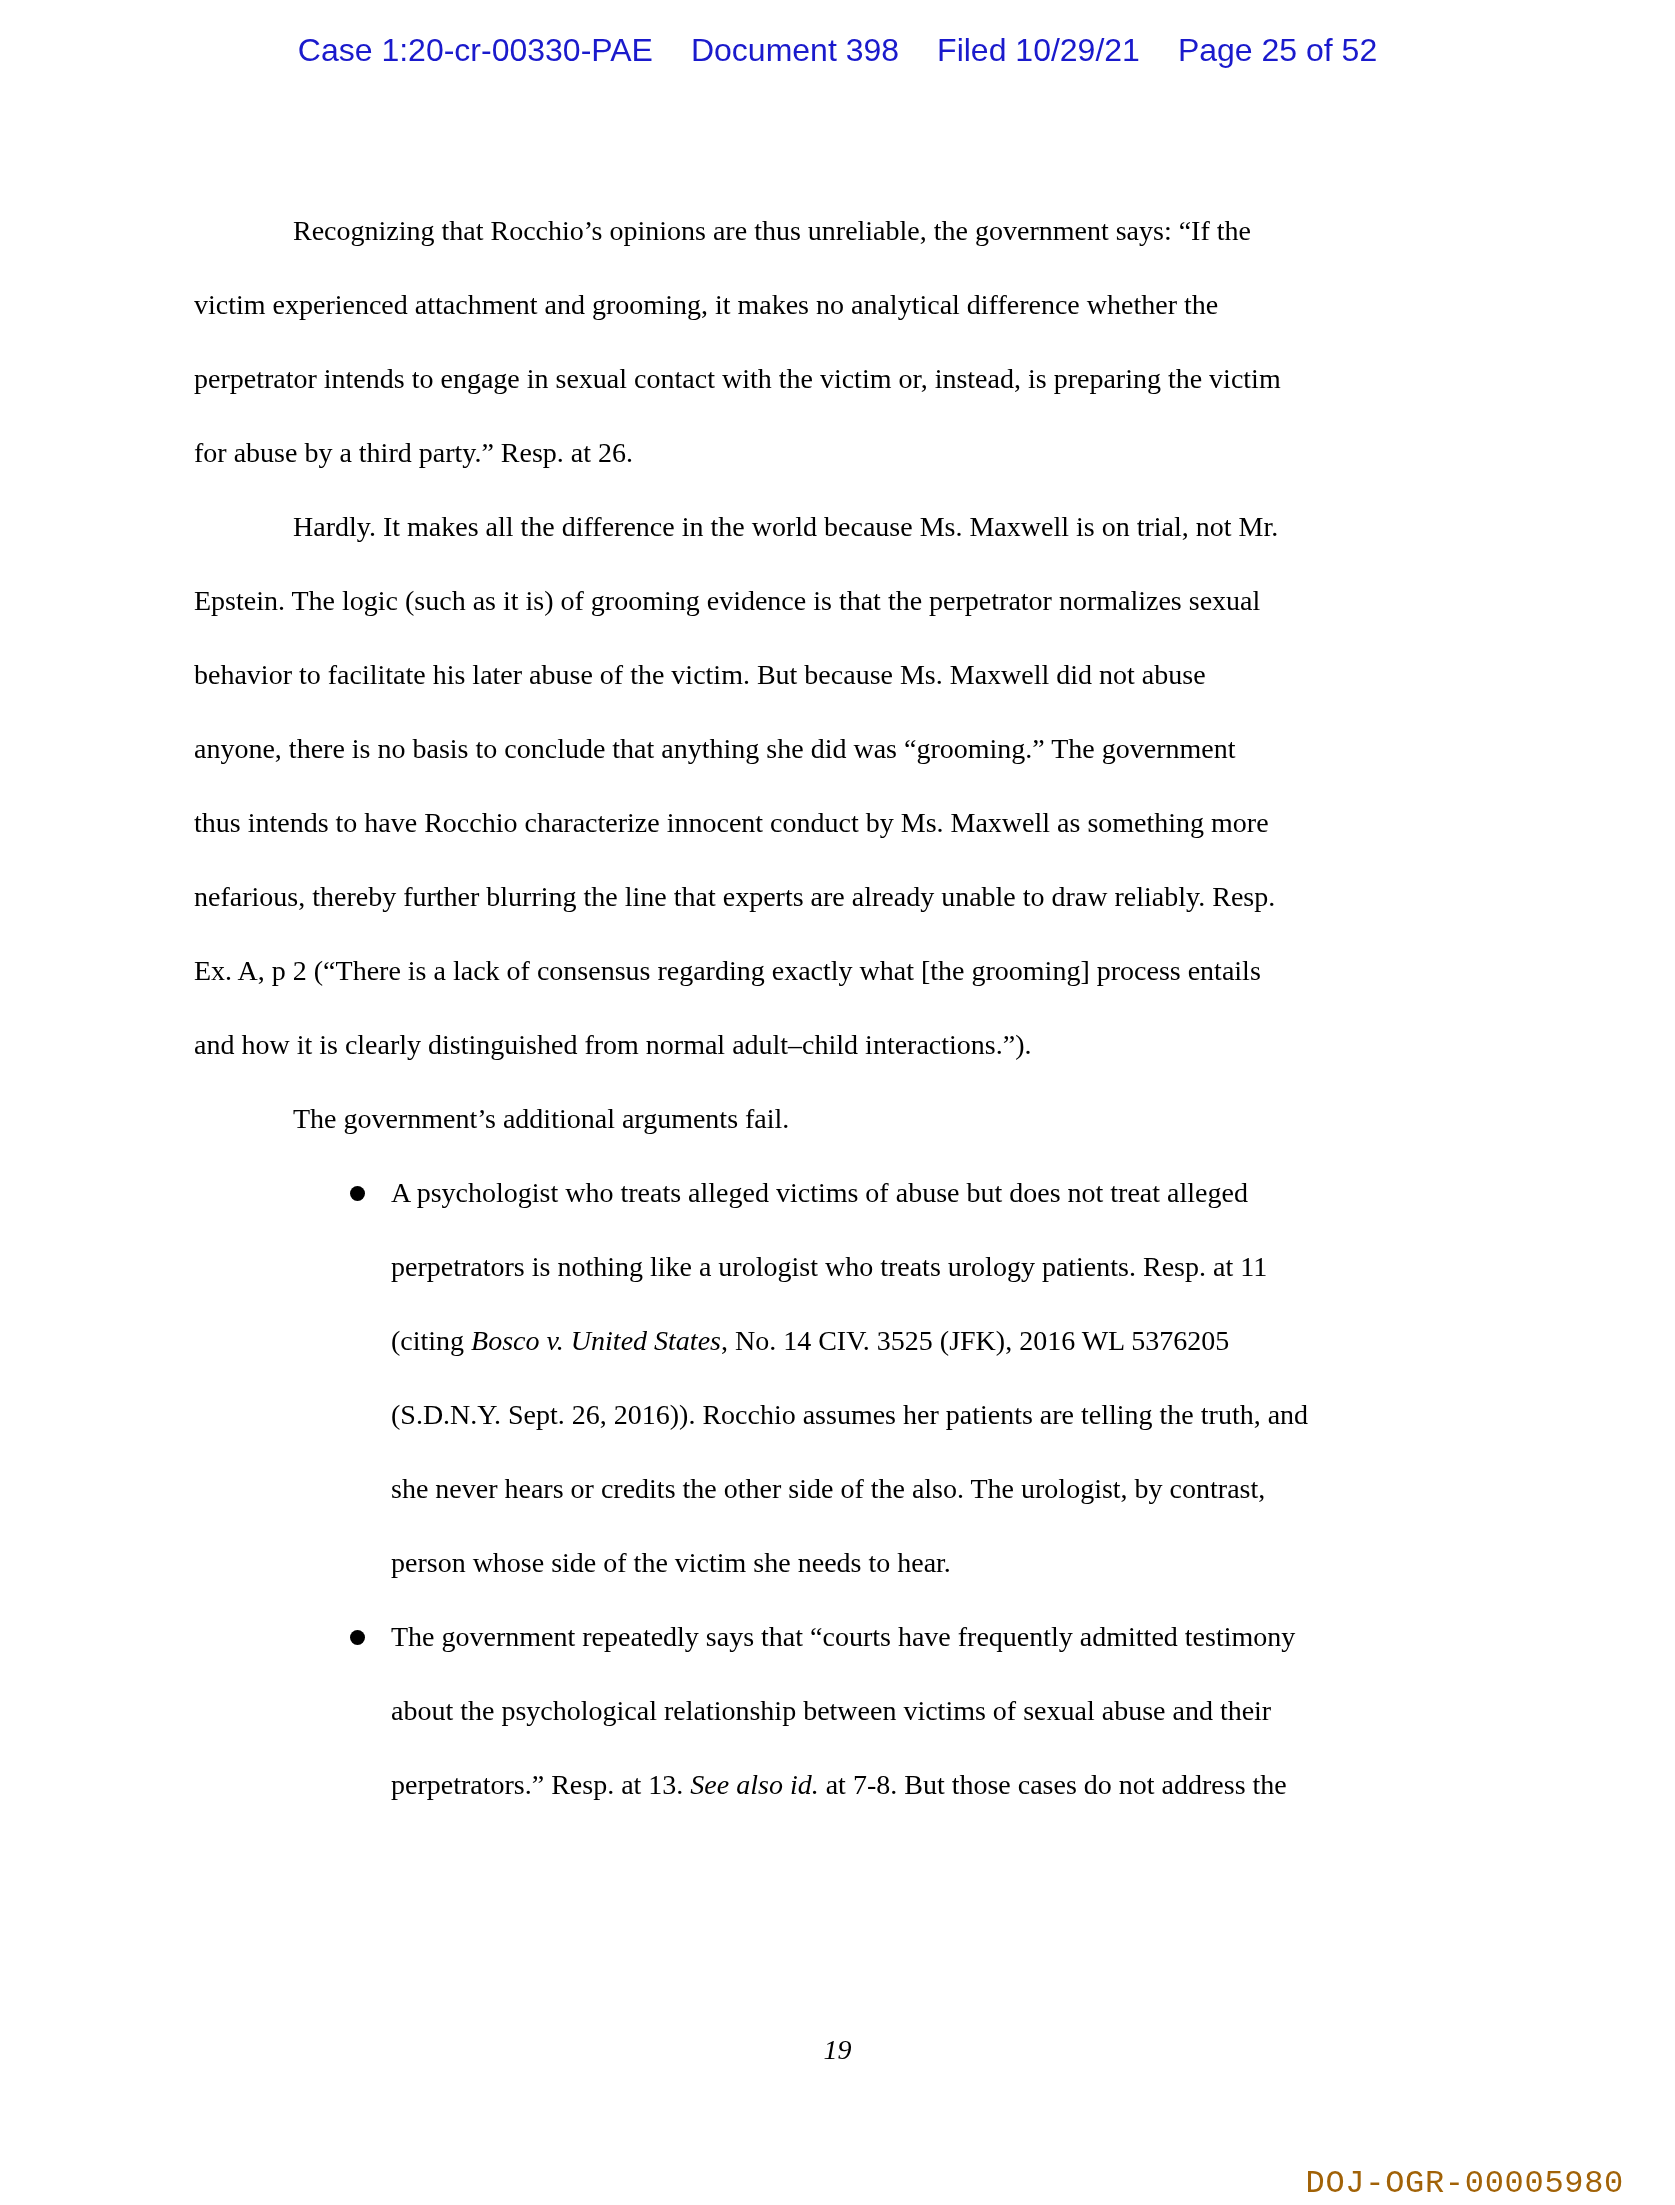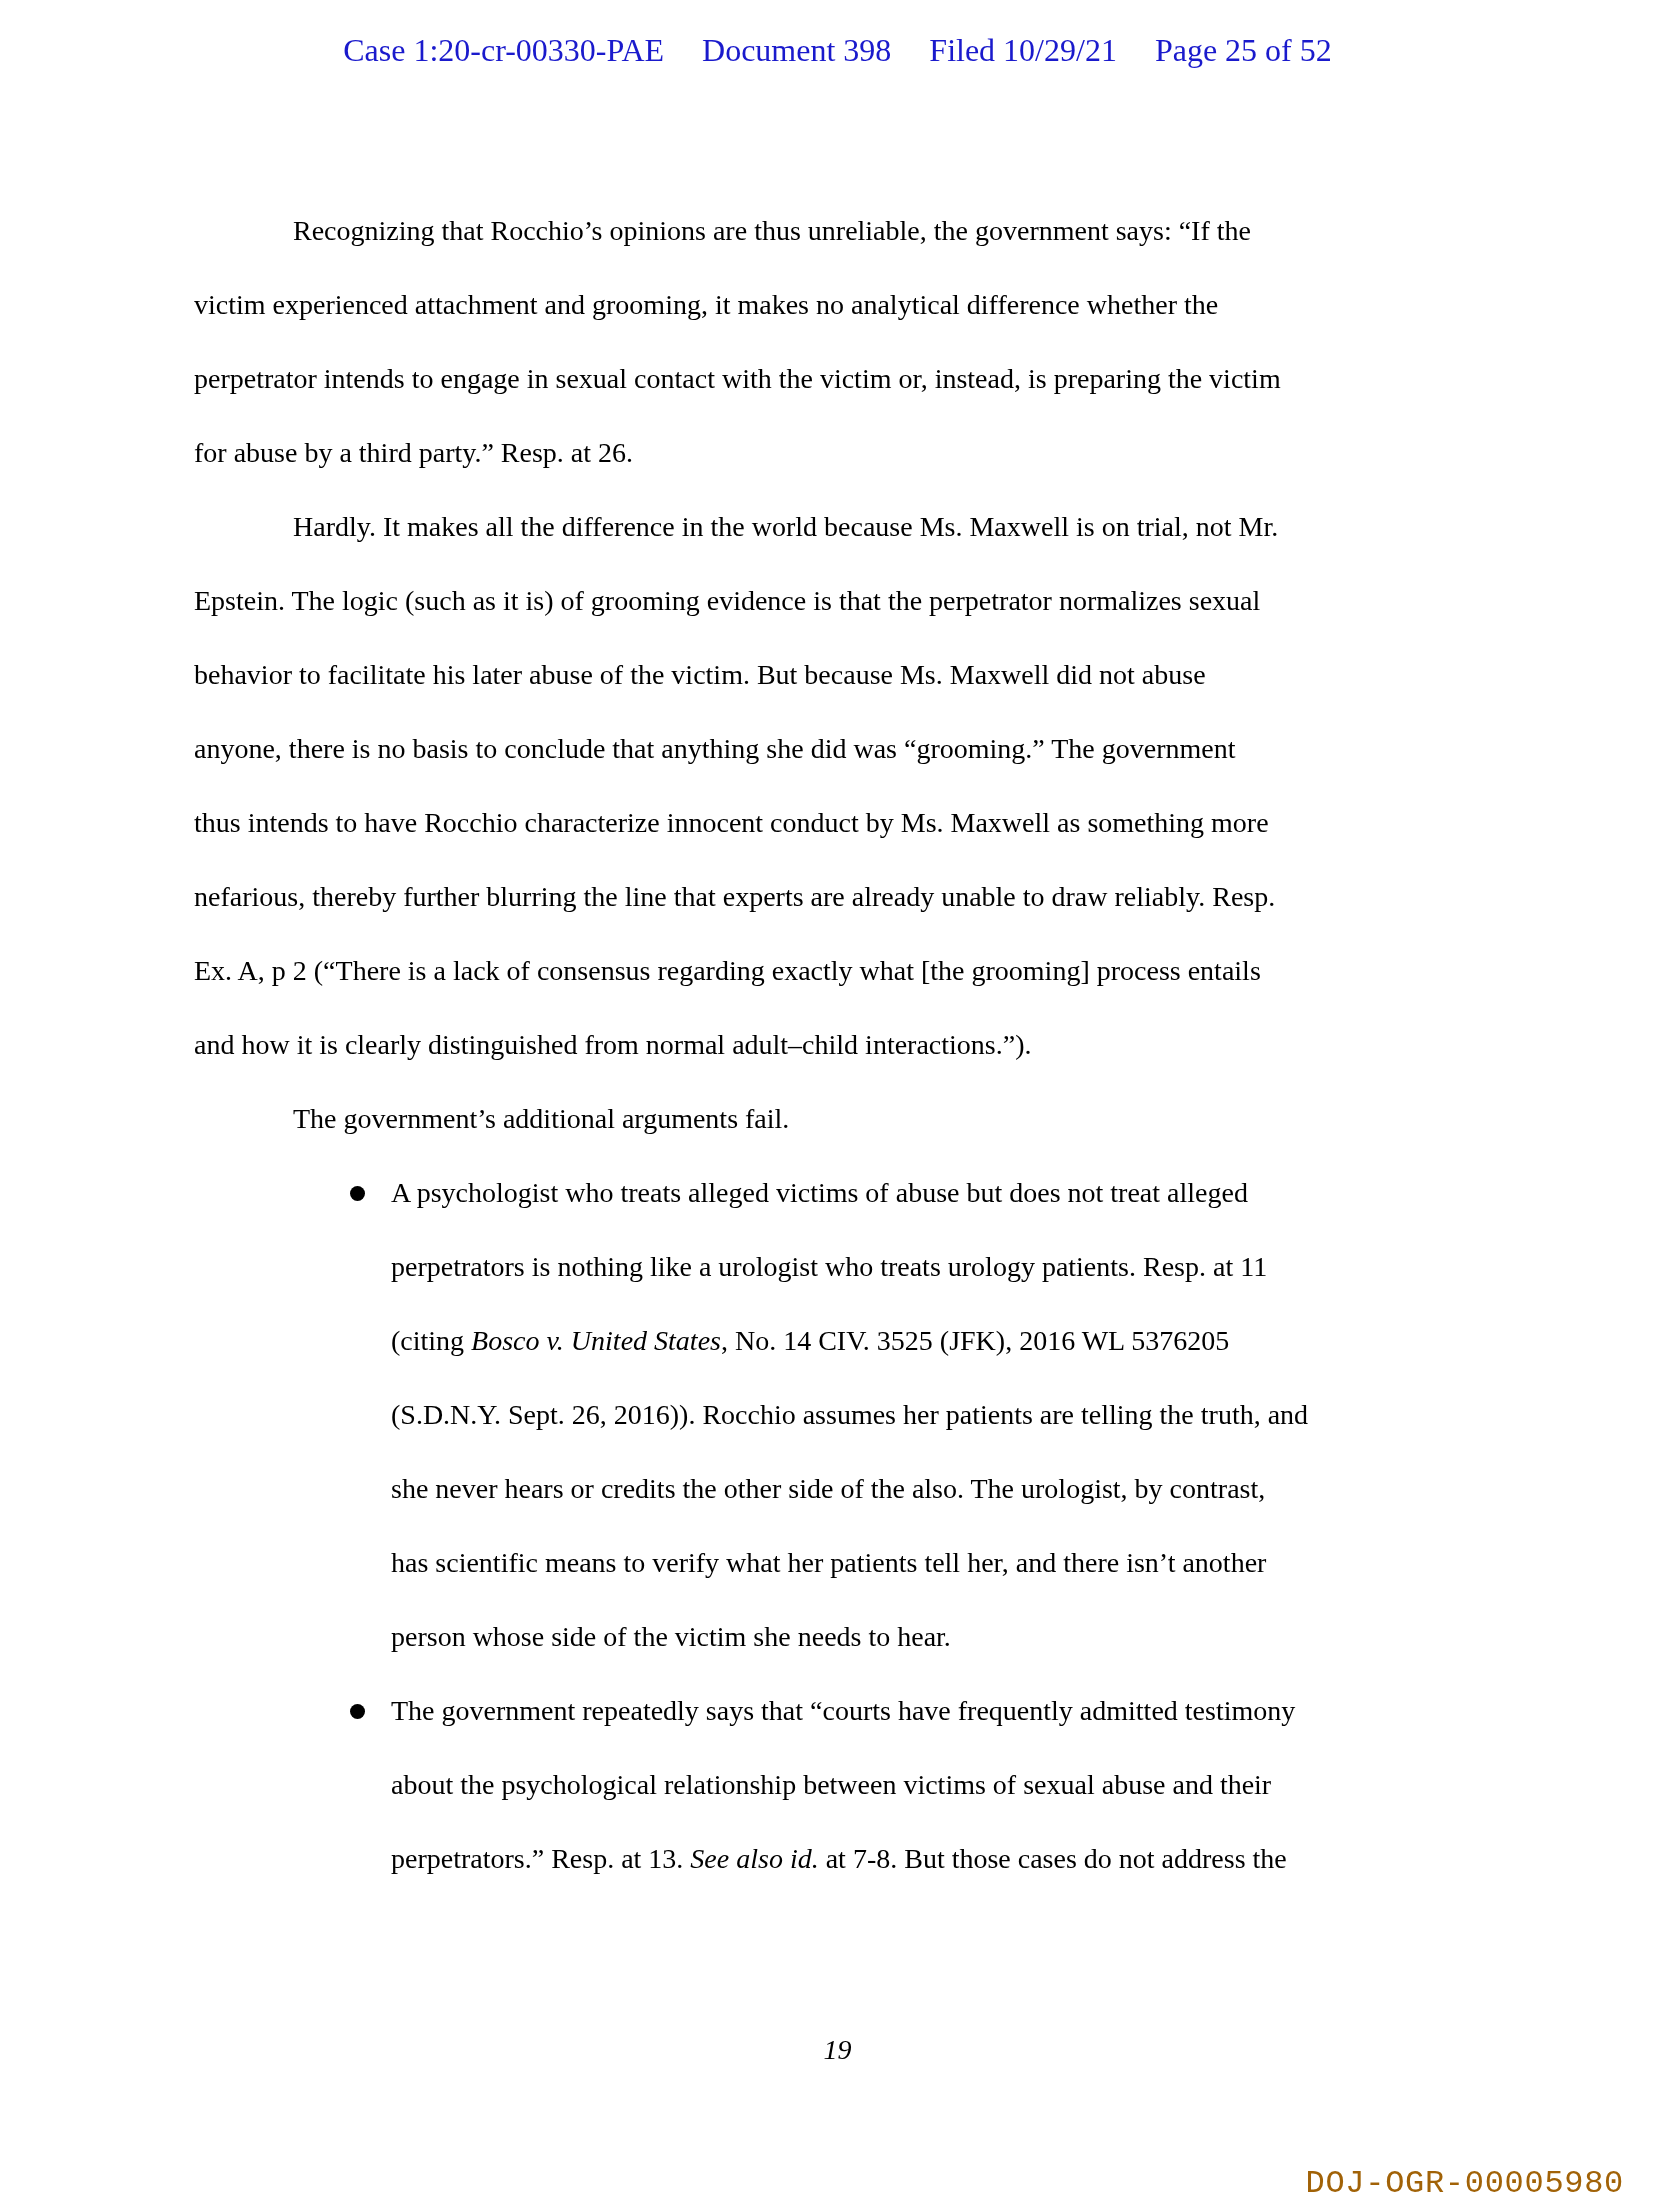--- a/index.html
+++ b/index.html
@@ -16,21 +16,21 @@
     color: #000000;
   }
   .ecf-header {
     position: absolute;
     top: 33px;
     left: 0;
     width: 100%;
     display: flex;
     justify-content: center;
     gap: 38px;
-    font-family: Liberation Serif, serif;
+    font-family: Liberation Sans, sans-serif;
     font-size: 32px;
     line-height: 34px;
     color: #1a1acc;
     white-space: nowrap;
   }
   .doc-body {
     position: absolute;
     left: 194px;
     top: 194px;
     width: 1311px;
@@ -111,21 +111,20 @@
     <div class="block paragraph">
       <div class="line first">The government’s additional arguments fail.</div>
     </div>
     <div class="block bullet">
       <span class="bullet-marker"></span>
       <div class="line first">A psychologist who treats alleged victims of abuse but does not treat alleged</div>
       <div class="line">perpetrators is nothing like a urologist who treats urology patients. Resp. at 11</div>
       <div class="line">(citing <i>Bosco v. United States</i>, No. 14 CIV. 3525 (JFK), 2016 WL 5376205</div>
       <div class="line">(S.D.N.Y. Sept. 26, 2016)). Rocchio assumes her patients are telling the truth, and</div>
       <div class="line">she never hears or credits the other side of the also. The urologist, by contrast,</div>
-      <div class="line">has scientific means to verify what her patients tell her, and there isn’t another</div>
       <div class="line">person whose side of the victim she needs to hear.</div>
     </div>
     <div class="block bullet">
       <span class="bullet-marker"></span>
       <div class="line first">The government repeatedly says that “courts have frequently admitted testimony</div>
       <div class="line">about the psychological relationship between victims of sexual abuse and their</div>
       <div class="line">perpetrators.” Resp. at 13. <i>See also id.</i> at 7-8. But those cases do not address the</div>
     </div>
   </div>
 

